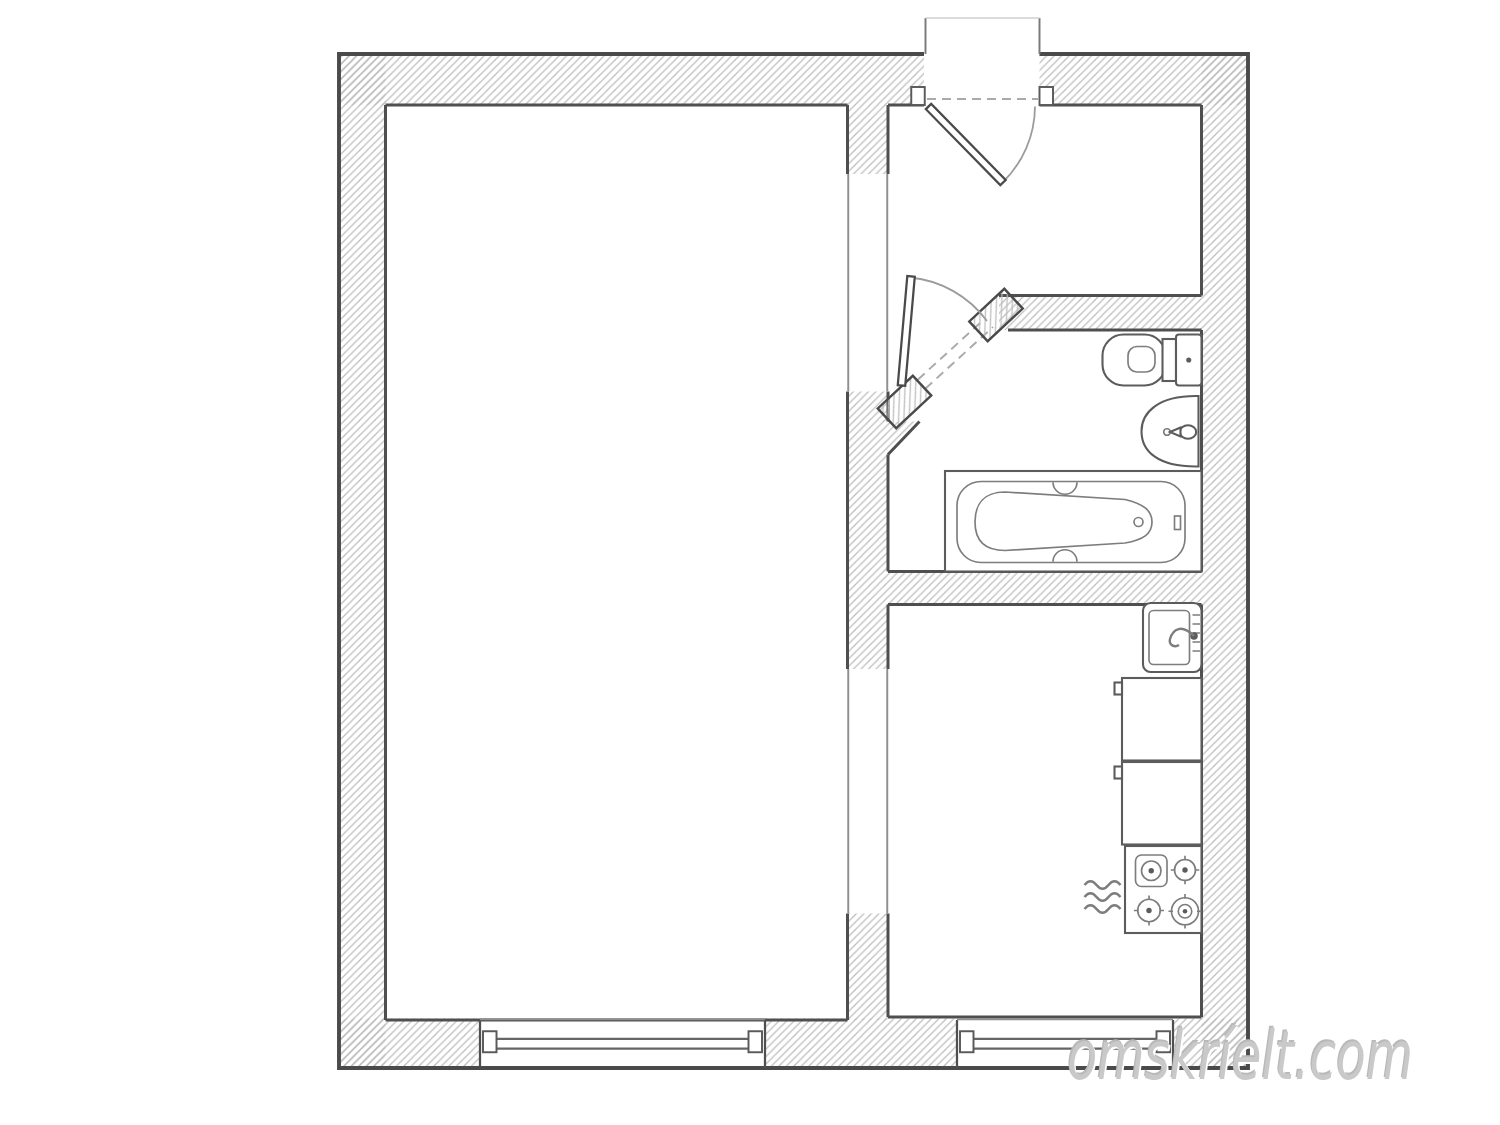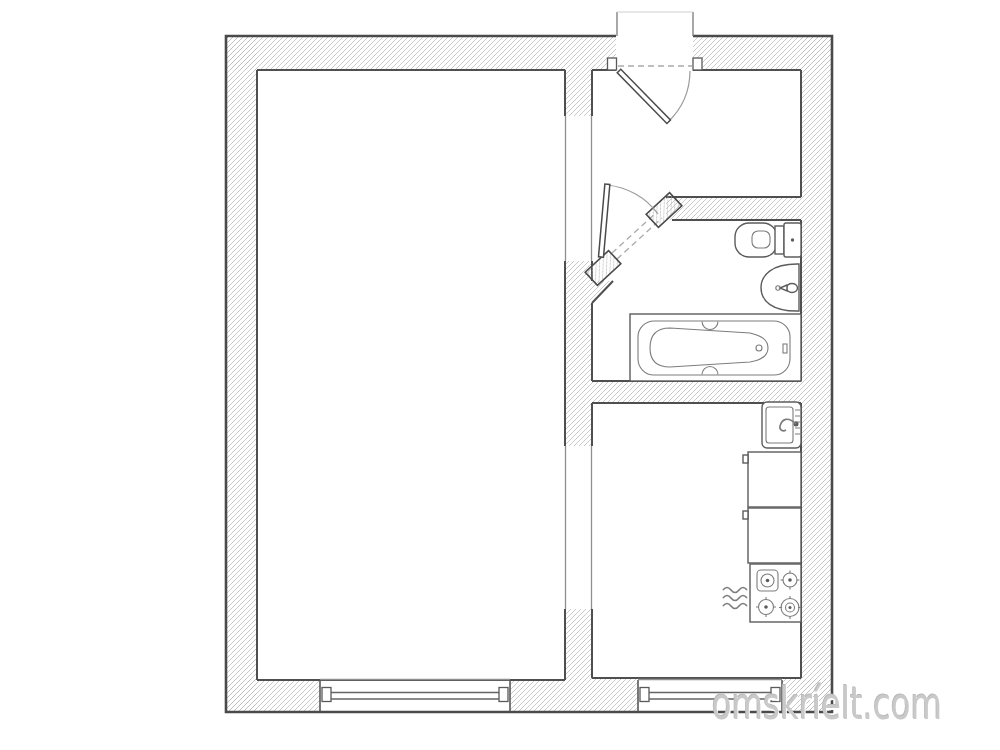--- a/index.html
+++ b/index.html
@@ -1,17 +1,17 @@
 <!DOCTYPE html>
 <html><head>
 <meta charset="utf-8">
 <style>
   html,body{margin:0;padding:0;background:#ffffff;}
   .stage{position:relative;width:964px;height:750px;background:#ffffff;overflow:hidden;
-         font-family:"DejaVu Sans", sans-serif;}
+         font-family:"DejaVu Sans", sans-serif;font-style:italic;}
   svg{position:absolute;left:0;top:0;}
 
   
   .wmass{fill:url(#hatch);stroke:none;}
   .jamb{fill:url(#hatch);stroke:#4a4a4a;stroke-width:1.6;}
 
   
   .outer{fill:none;stroke:#4a4a4a;stroke-width:2.6;stroke-linejoin:miter;}
   .oline{fill:none;stroke:#4f4f4f;stroke-width:2;}
   .thinline{fill:none;stroke:#8f8f8f;stroke-width:1.3;}

